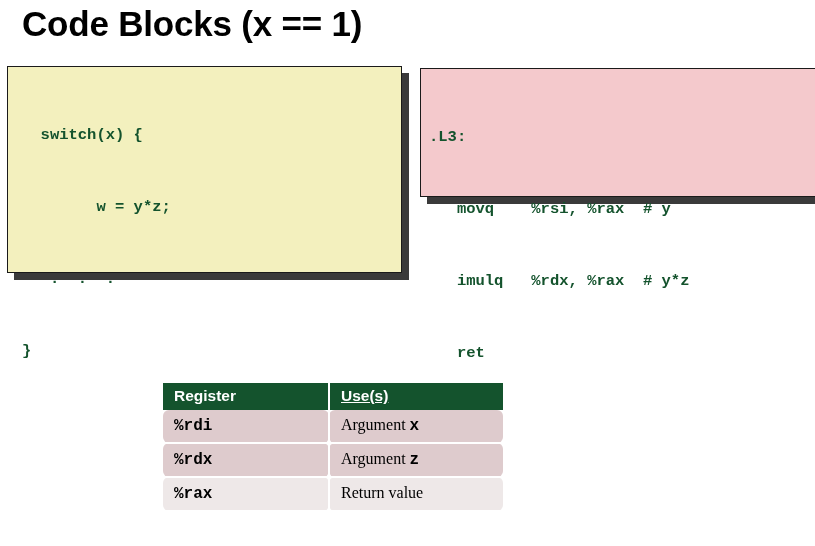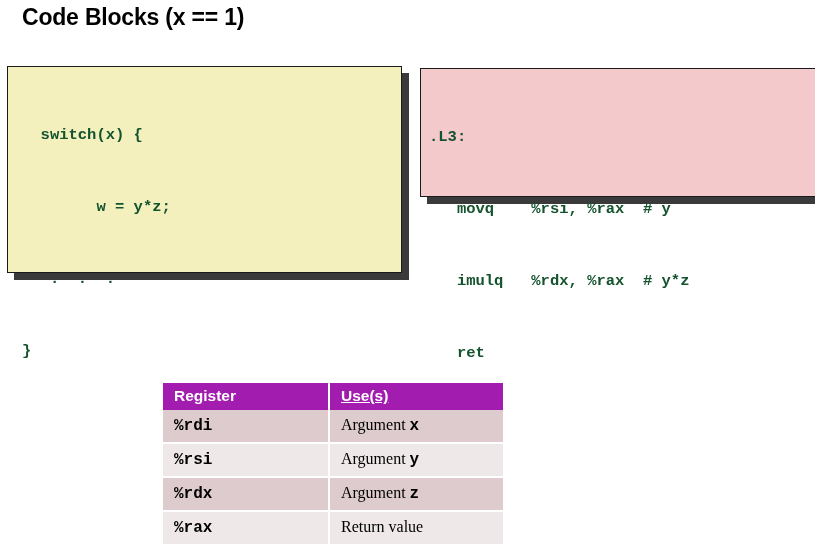--- a/index.html
+++ b/index.html
@@ -13,21 +13,21 @@
     font-family: "Liberation Sans", sans-serif;
     overflow: hidden;
     position: relative;
   }
 
   
   .slide-title {
     position: absolute;
     left: 22px;
     top: 4px;
-    font-size: 23px;
+    font-size: 35px;
     font-weight: bold;
     color: #000000;
     letter-spacing: -0.2px;
     white-space: pre;
   }
 
   
   .code-box {
     position: absolute;
     box-sizing: border-box;
@@ -71,39 +71,40 @@
     left: 163px;
     top: 383px;
     width: 340px;
     border-collapse: collapse;
     table-layout: fixed;
   }
   .reg-table col.col-reg { width: 166px; }
   .reg-table col.col-use { width: 174px; }
 
   .reg-table th {
-    background: #a21caf;
+    background: #14532d;
     color: #ffffff;
     font-size: 15.5px;
     font-weight: bold;
     text-align: left;
     padding: 4px 0 5px 11px;
     border-right: 2px solid #ffffff;
     font-family: "Liberation Sans", sans-serif;
   }
   .reg-table th:last-child { border-right: none; text-decoration: underline; }
 
   .reg-table td {
     font-size: 16px;
     padding: 6px 0 7px 11px;
     border-right: 2px solid #ffffff;
     border-bottom: 2px solid #ffffff;
     color: #000000;
     font-family: "Liberation Sans", sans-serif;
     vertical-align: middle;
+    border-radius: 6px;
   }
   .reg-table td:last-child { border-right: none; }
 
   .reg-table tr.row-odd td  { background: #decbcd; }
   .reg-table tr.row-even td { background: #eee8e8; }
 
   .reg-name {
     font-family: "Liberation Mono", "DejaVu Sans Mono", monospace;
     font-weight: bold;
     font-size: 16px;
@@ -147,28 +148,20 @@
   </thead>
   <tbody>
     <tr class="row-odd">
       <td>
         <span class="reg-name">%rdi</span>
       </td>
       <td>
         <span class="use-text">Argument </span><span class="mono-b">x</span>
       </td>
     </tr>
-    <tr class="row-even">
-      <td>
-        <span class="reg-name">%rsi</span>
-      </td>
-      <td>
-        <span class="use-text">Argument </span><span class="mono-b">y</span>
-      </td>
-    </tr>
     <tr class="row-odd">
       <td>
         <span class="reg-name">%rdx</span>
       </td>
       <td>
         <span class="use-text">Argument </span><span class="mono-b">z</span>
       </td>
     </tr>
     <tr class="row-even">
       <td>

